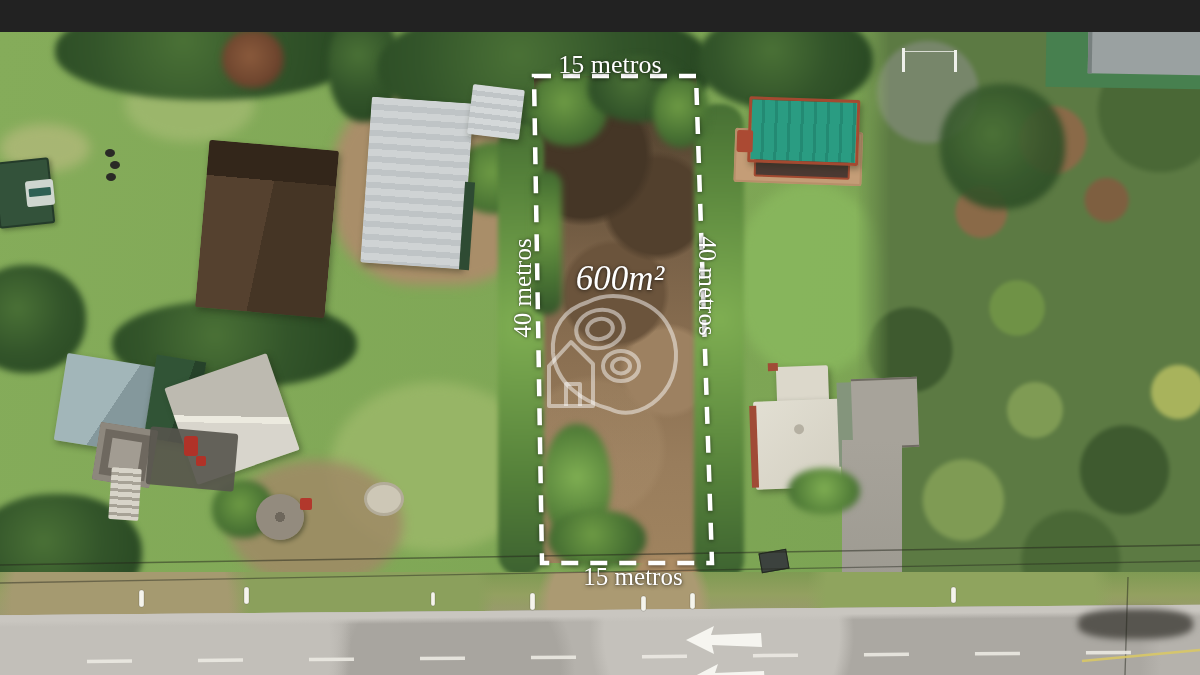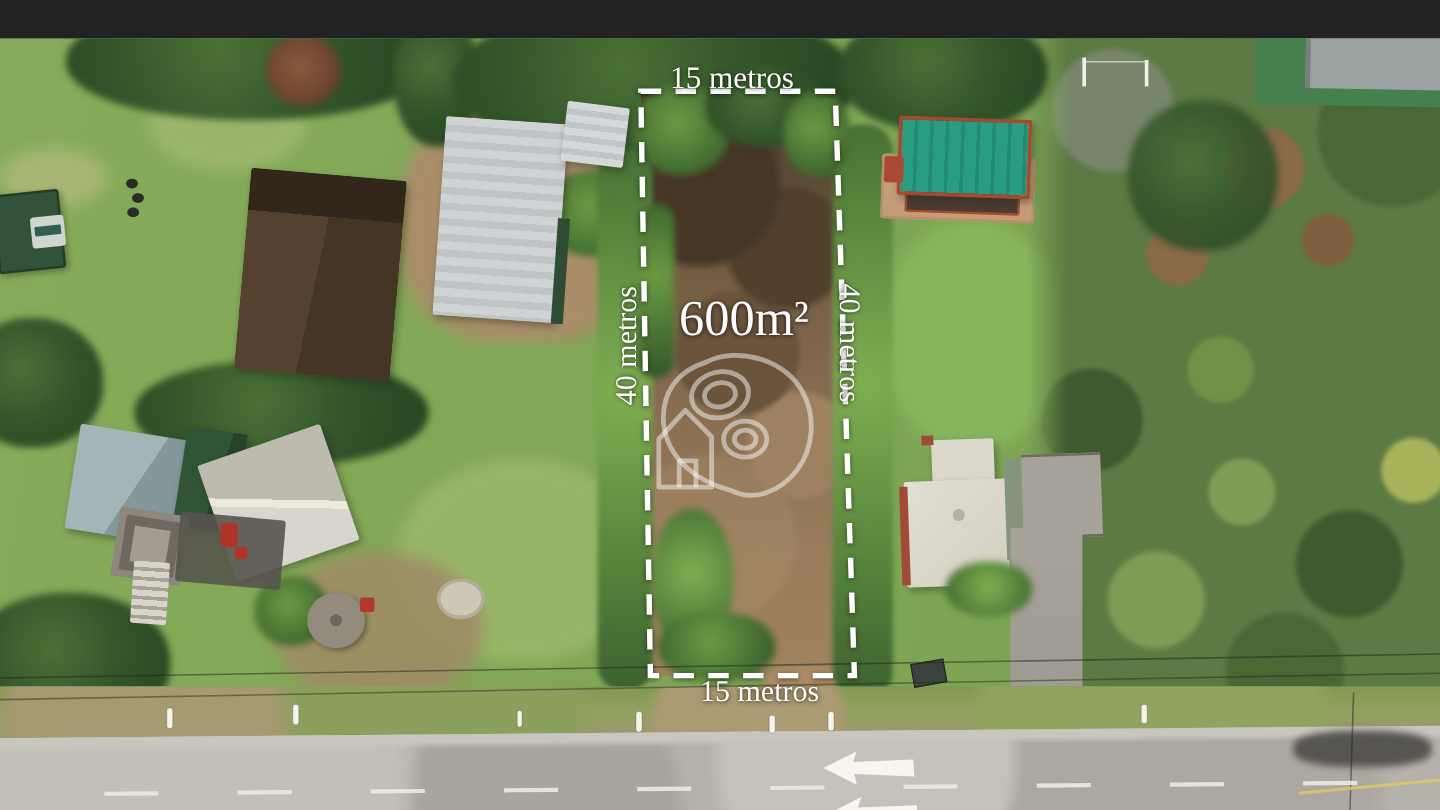--- a/index.html
+++ b/index.html
@@ -210,18 +210,18 @@
       <ellipse cx="600" cy="297" rx="13" ry="10" transform="rotate(-12 600 297)"></ellipse>
       <ellipse cx="621" cy="334" rx="18" ry="15"></ellipse>
       <ellipse cx="621" cy="334" rx="9" ry="7.5"></ellipse>
       <path d="M549,334 L571,310 L593,332 L593,374 L549,374 Z"></path>
       <path d="M566,374 L566,352 L580,352 L580,374"></path>
     </g>
   </svg>
 
   <div class="label" style="left:530px;top:18px;width:160px;font-size:26px;">15 metros</div>
   <div class="label" style="left:553px;top:531px;width:160px;font-size:25px;">15 metros</div>
-  <div class="label" style="left:540px;top:210px;width:160px;font-size:42px;">600m²</div>
+  <div class="label" style="left:540px;top:227px;width:160px;font-size:35px;font-style:italic;">600m²</div>
   <div class="label" style="left:463px;top:242px;width:120px;font-size:25px;transform:rotate(-90deg);">40 metros</div>
   <div class="label" style="left:647px;top:240px;width:120px;font-size:25px;transform:rotate(90deg);">40 metros</div>
 
 
 </div>
 
 </body></html>

